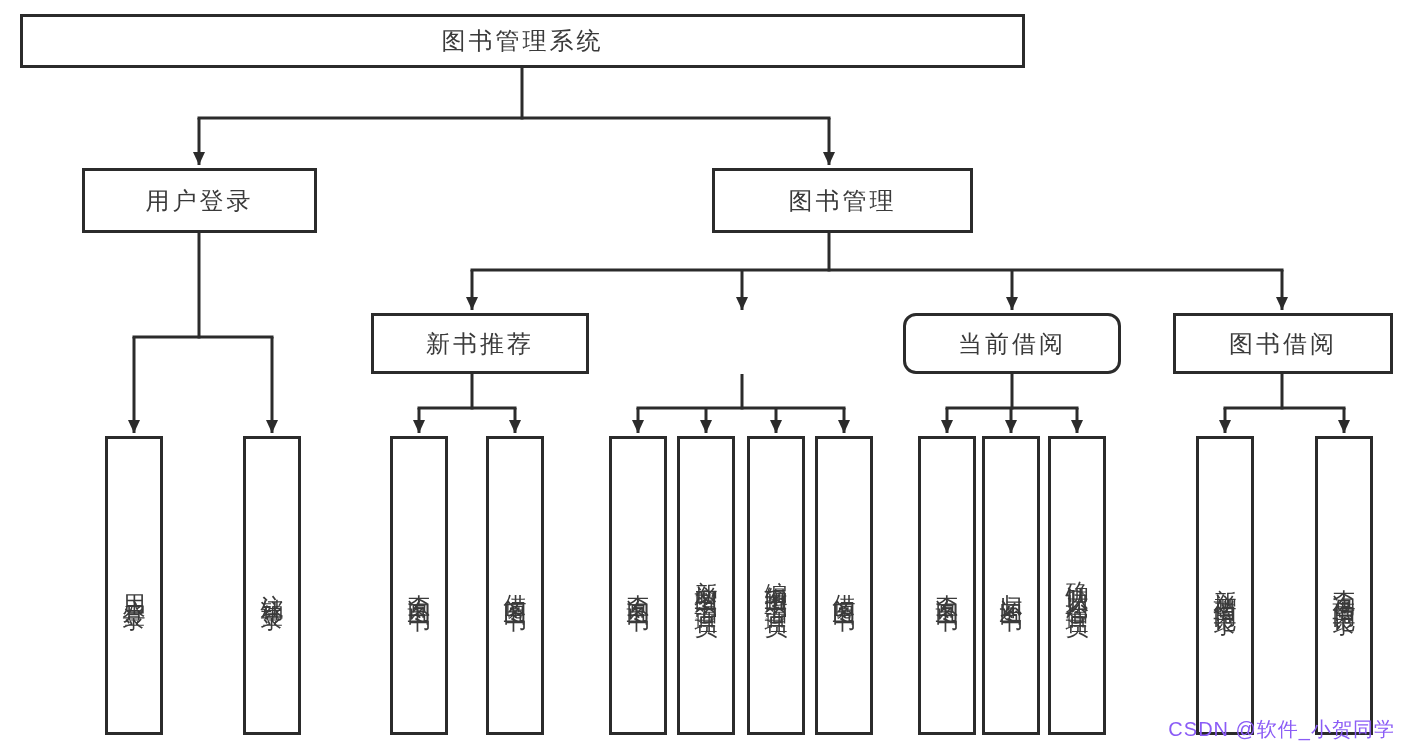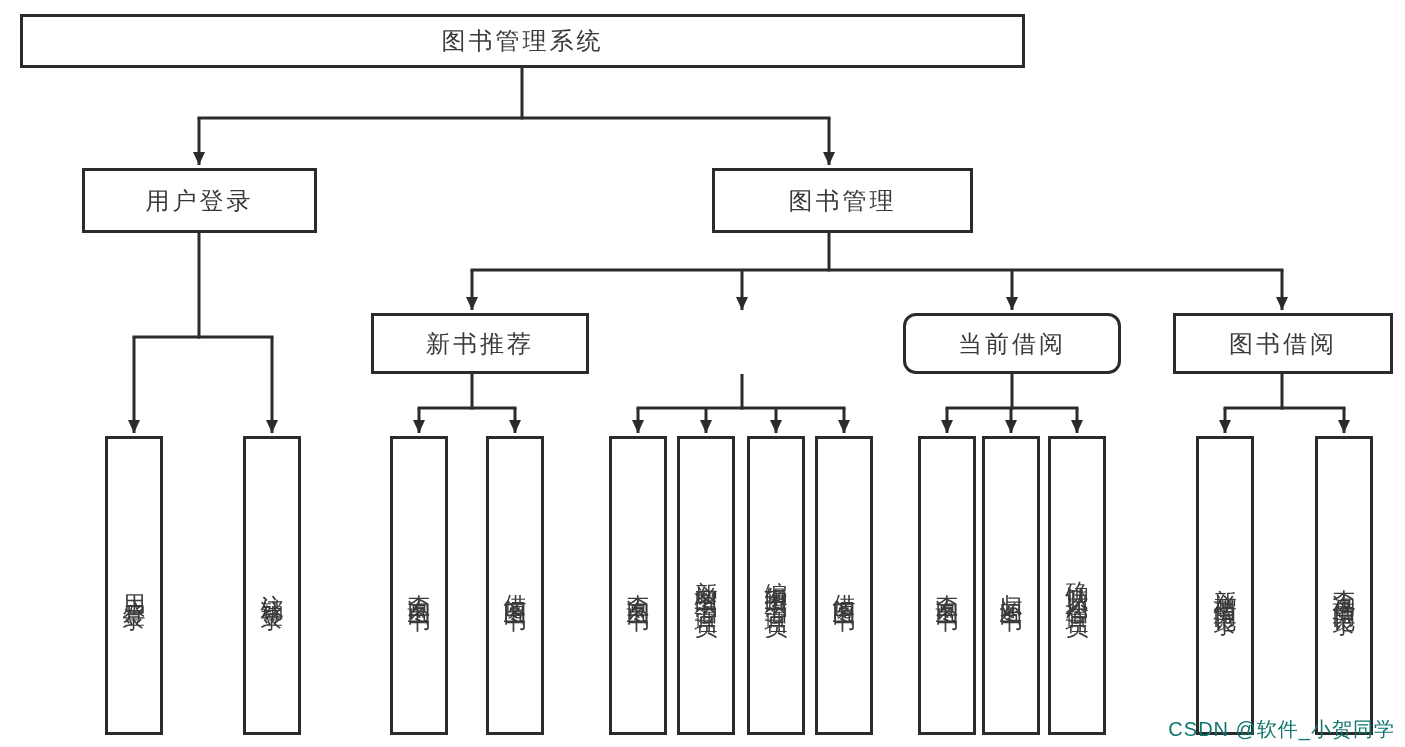--- a/index.html
+++ b/index.html
@@ -24,21 +24,21 @@
     background:#ffffff;border:3px solid #2b2b2b;
     display:flex;align-items:center;justify-content:center;
   }
   .vbox span{
     writing-mode:vertical-rl;text-orientation:mixed;
     font-size:23px;letter-spacing:5px;line-height:1;
     color:#3a3a3a;white-space:nowrap;
   }
   .watermark{
     position:absolute;z-index:5;top:716px;right:10px;
-    font-size:20px;color:#0f766e;letter-spacing:1px;
+    font-size:20px;color:#8b5cf6;letter-spacing:1px;
     pointer-events:none;white-space:nowrap;
   }
 </style>
 </head>
 <body>
 
 <div id="stage">
 
   <svg id="connectors" width="1405" height="747" viewBox="0 0 1405 747">
     <defs>

